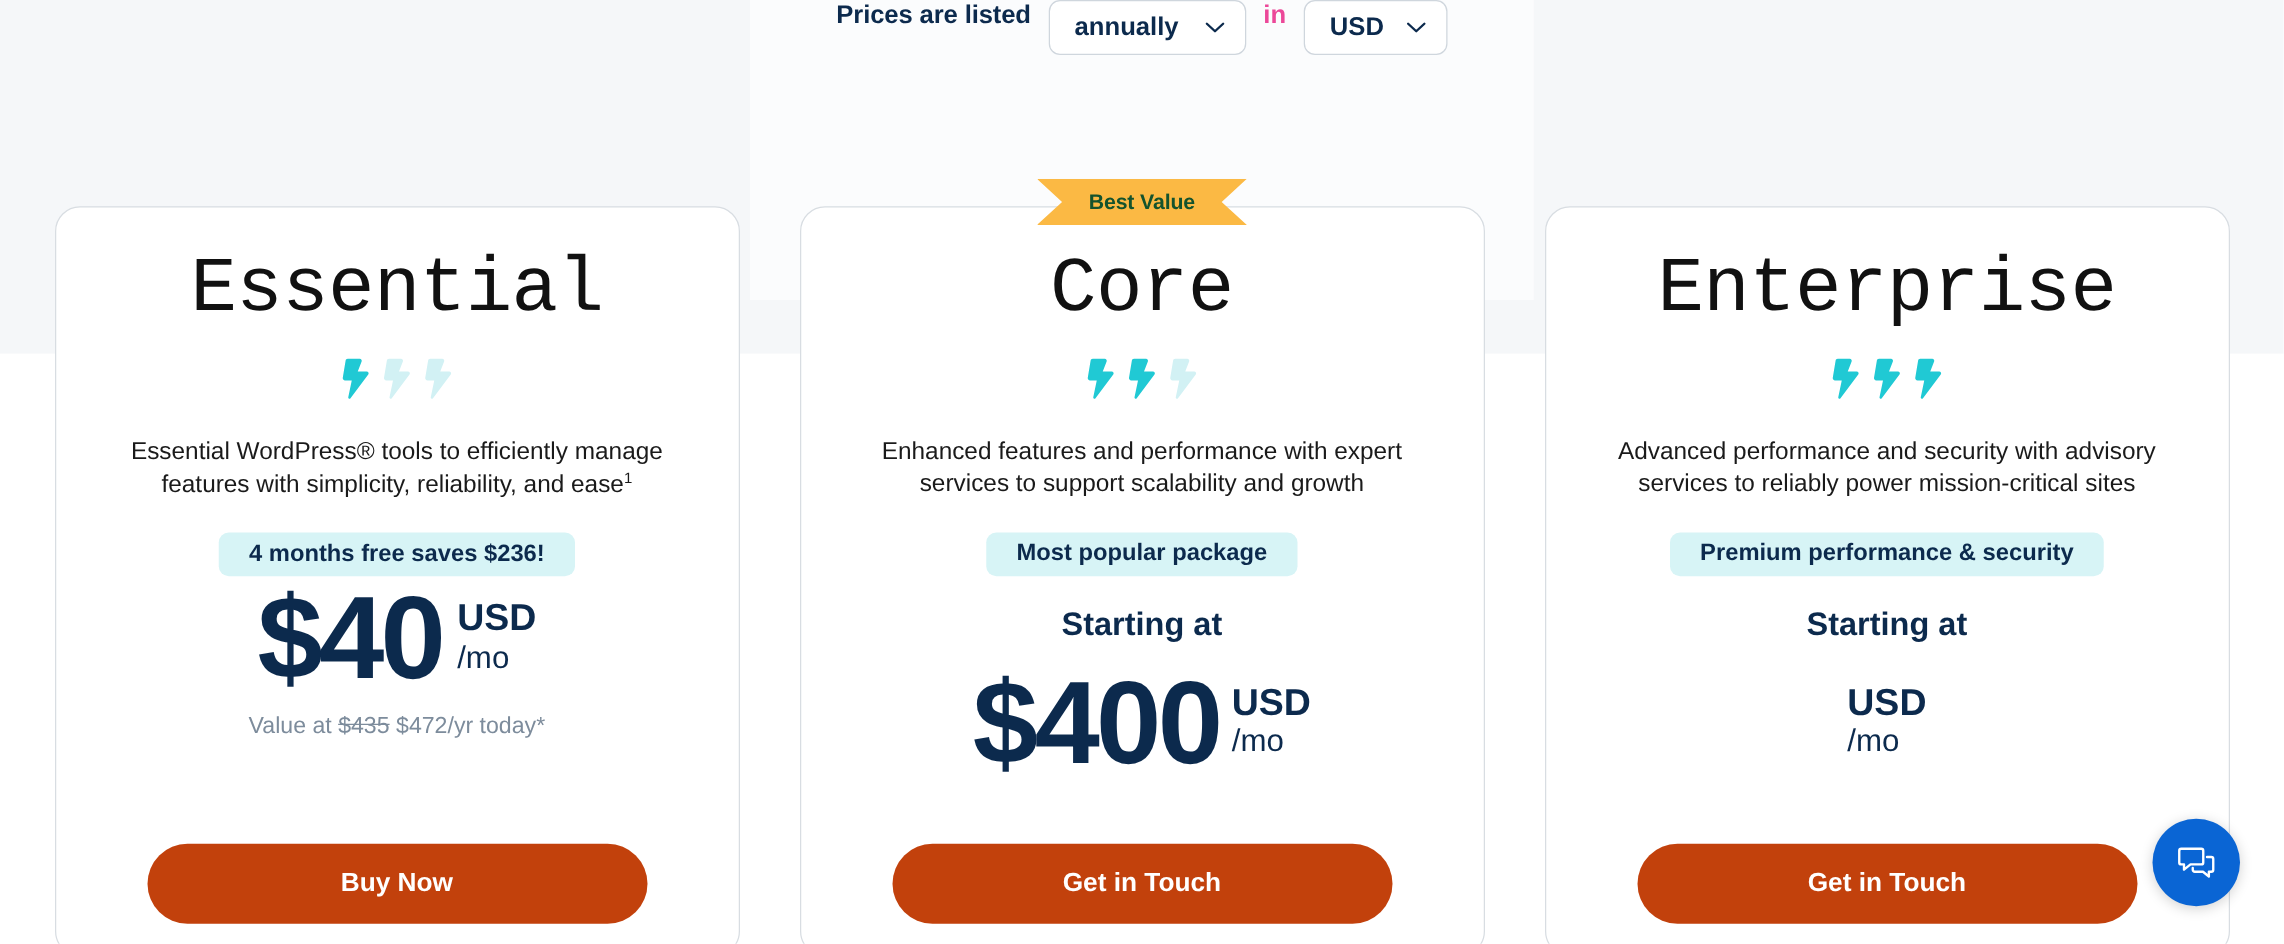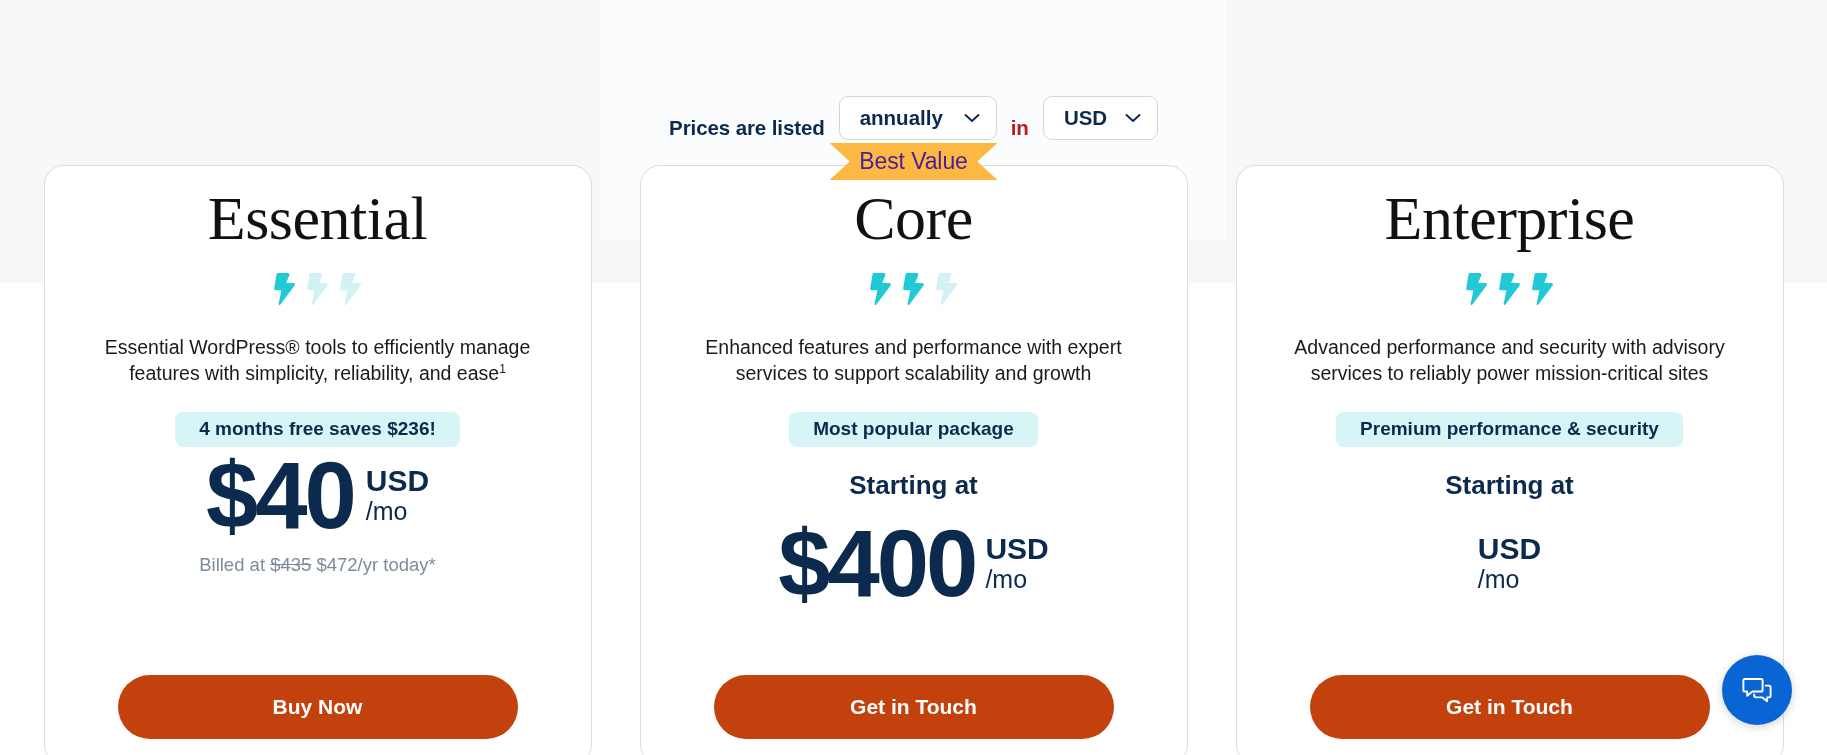--- a/index.html
+++ b/index.html
@@ -39,35 +39,35 @@
     background: #fbfcfd;
   }
 
   
   .selector-bar {
     position: absolute;
     left: 0; top: 0;
     width: 1827px;
     height: 140px;
     display: flex;
-    align-items: flex-end;
+    align-items: flex-start;
     justify-content: center;
     gap: 14px;
     z-index: 5;
   }
   .selector-label {
     font-size: 20.5px;
     font-weight: bold;
     color: #0c2a4d;
     letter-spacing: -0.1px;
   }
   .selector-mid {
     font-size: 20.5px;
     font-weight: bold;
-    color: #b91c1c;
+    color: #ec4899;
   }
   .dropdown {
     display: flex;
     align-items: center;
     justify-content: space-between;
     gap: 18px;
     background: #ffffff;
     border: 1px solid #cfd6dd;
     border-radius: 9px;
     height: 44px;
@@ -128,34 +128,34 @@
     inset: 0;
     background: #fbb944;
     clip-path: polygon(0% 0%, 100% 0%, 88% 50%, 100% 100%, 0% 100%, 12% 50%);
   }
   .ribbon-text {
     position: absolute;
     inset: 0;
     display: flex;
     align-items: center;
     justify-content: center;
-    font-size: 23px;
-    font-weight: normal;
-    color: #4c1d95;
+    font-size: 17px;
+    font-weight: bold;
+    color: #14532d;
     letter-spacing: -0.1px;
   }
 
   
   .tier-name {
-    font-family: Liberation Serif, serif;
+    font-family: Liberation Mono, monospace;
     font-size: 62px;
     font-weight: normal;
     color: #111111;
     line-height: 1;
-    margin-top: 21px;
+    margin-top: 35px;
     letter-spacing: -0.5px;
   }
   .bolts {
     display: flex;
     gap: 7px;
     margin-top: 20px;
     height: 40px;
     align-items: center;
   }
   .bolt { width: 26px; height: 34px; display:block; }
@@ -324,21 +324,21 @@
       </div>
       <div class="desc"><span>Essential WordPress® tools to efficiently manage features with simplicity, reliability, and ease</span><sup>1</sup></div>
       <div class="badge">4 months free saves $236!</div>
       <div class="price-row with-sub">
         <span class="price-amount">$40</span>
         <span class="price-meta">
           <span class="price-cur">USD</span>
           <span class="price-per">/mo</span>
         </span>
       </div>
-      <div class="billed"><span>Billed at</span> <s>$435</s> <span>$472/yr today*</span></div>
+      <div class="billed"><span>Value at</span> <s>$435</s> <span>$472/yr today*</span></div>
       <button class="cta">Buy Now</button>
     </div>
     <div class="card">
       <div class="ribbon-inner">
         <div class="ribbon-shape"></div>
         <div class="ribbon-text">Best Value</div>
       </div>
       <div class="tier-name">Core</div>
       <div class="bolts">
         <span>

